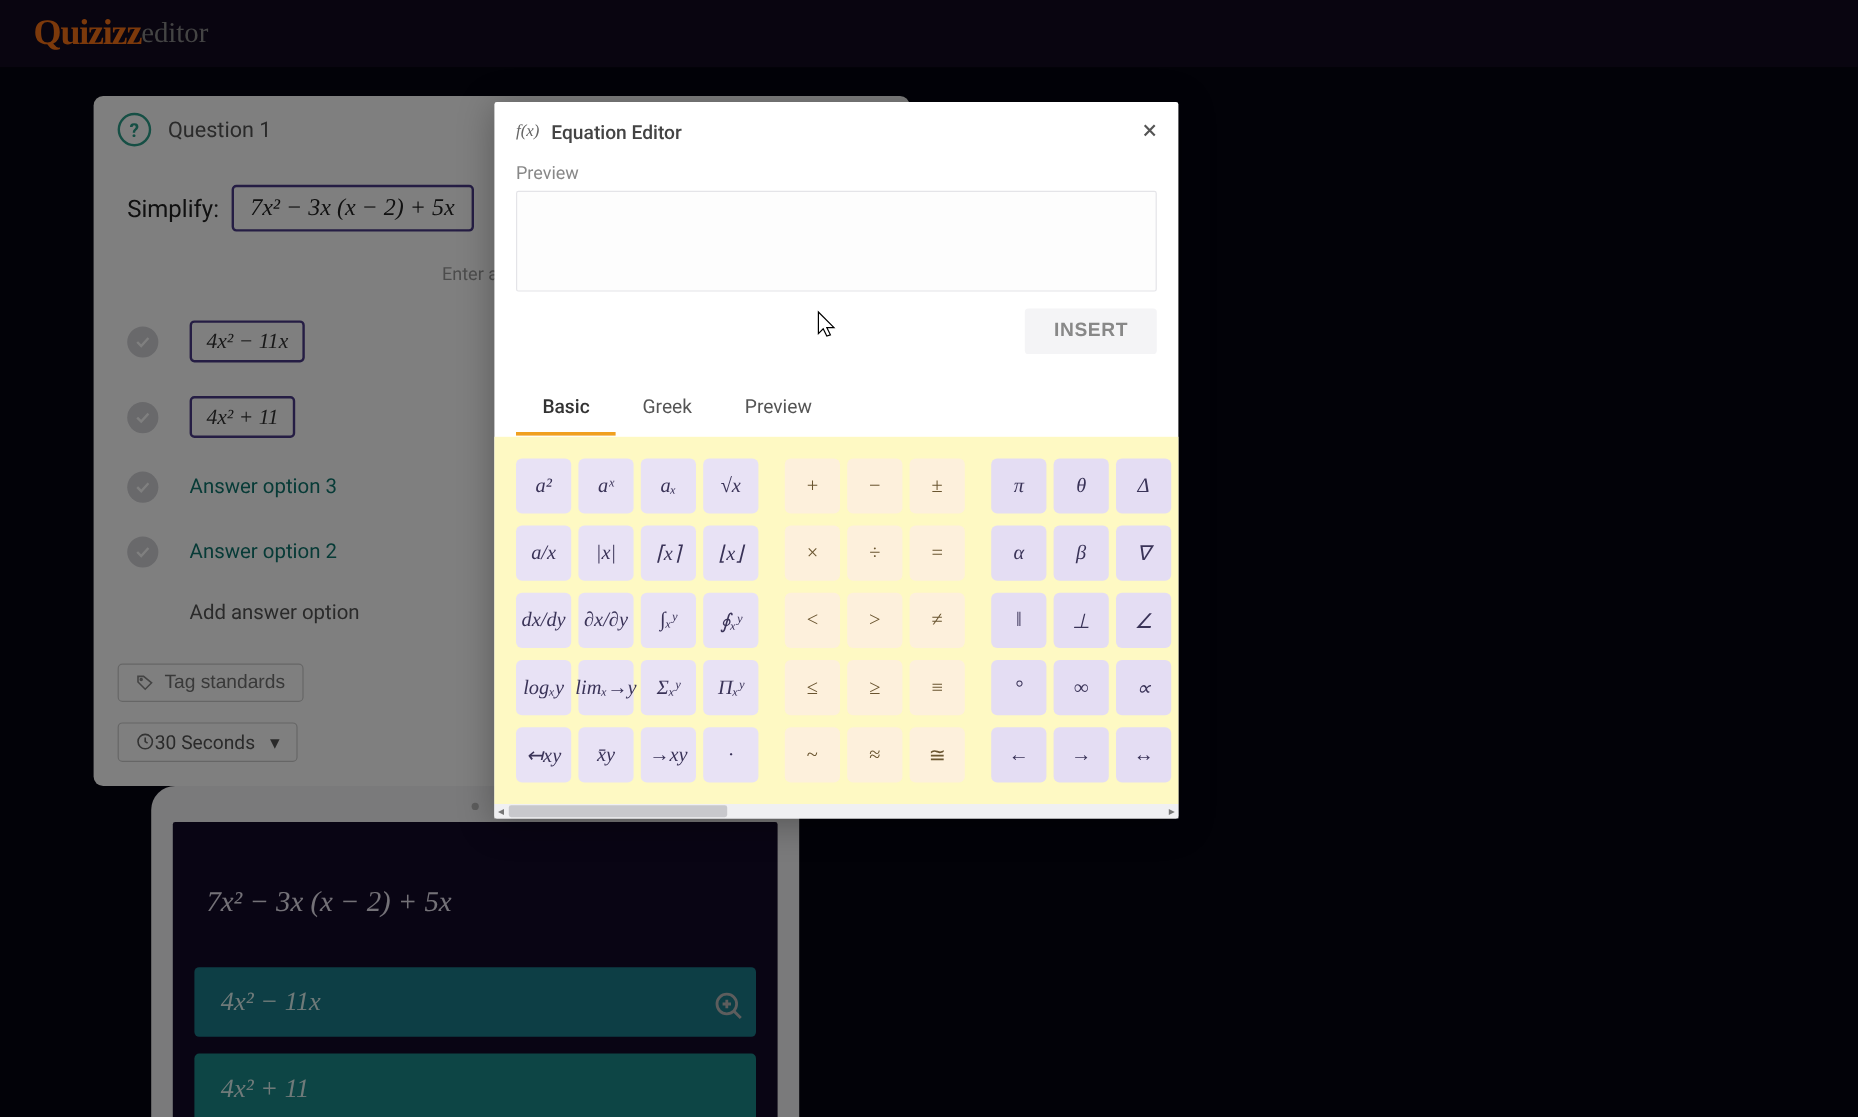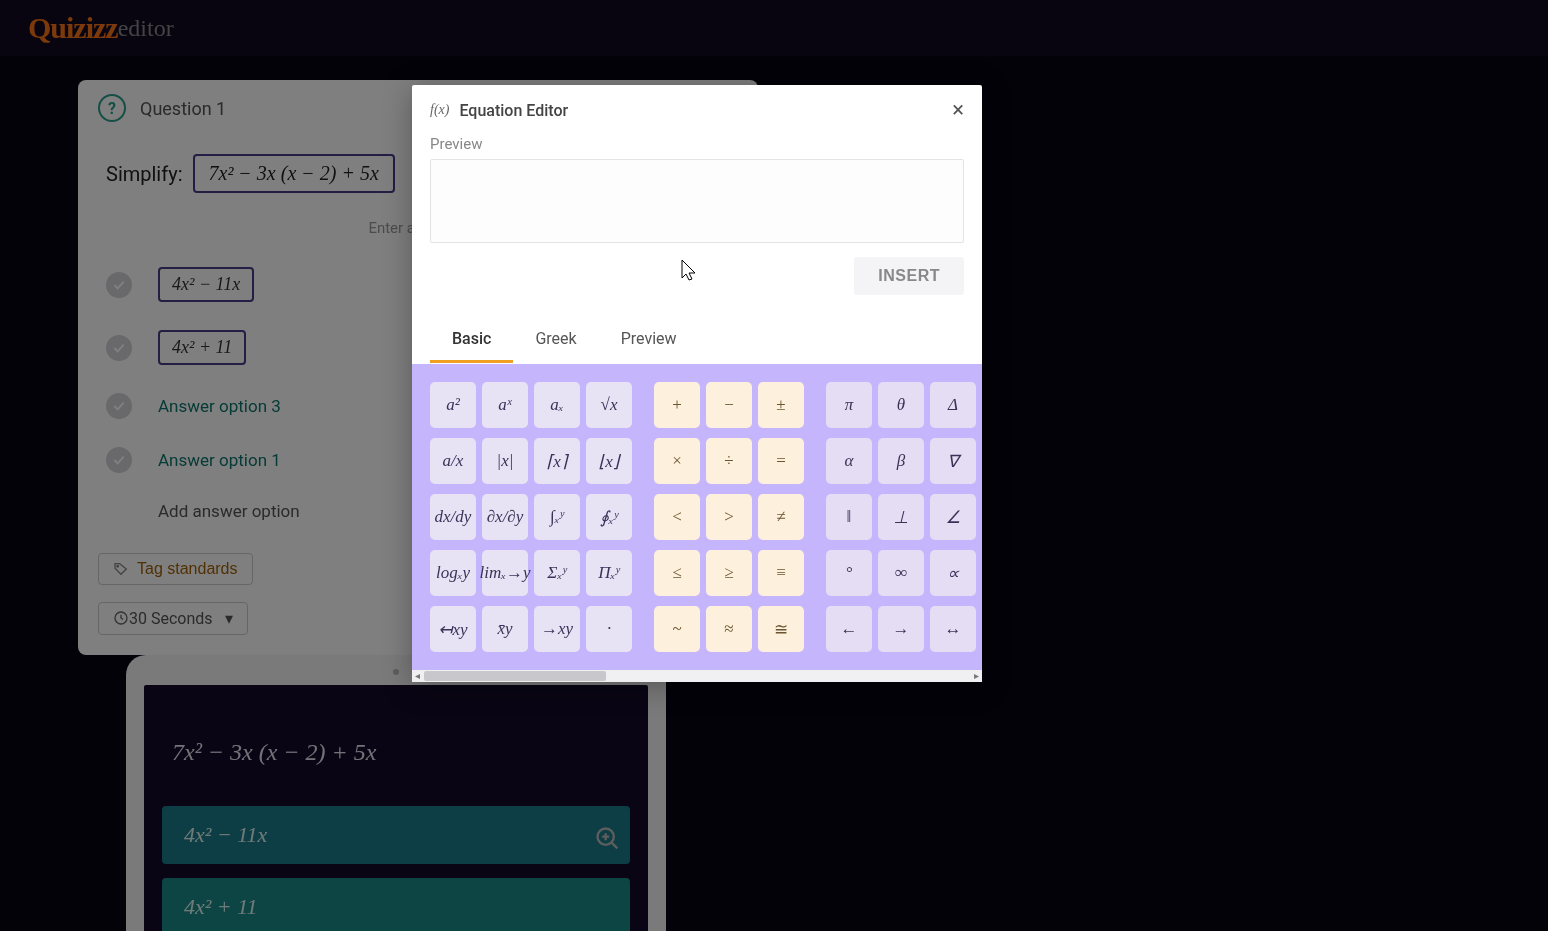--- a/index.html
+++ b/index.html
@@ -24,21 +24,21 @@
 .mathbox { border: 2px solid #4a3a88; border-radius: 4px; padding: 6px 14px; font-family: "Times New Roman", serif; font-style: italic; font-size: 20px; color: #222; }
 .enter-hint { margin-top: 26px; color: #999; font-size: 15px; text-align: center; }
 .answers { margin-top: 30px; display: flex; flex-direction: column; gap: 28px; }
 .ans-row { display: flex; align-items: center; gap: 26px; }
 .ans-check { width: 26px; height: 26px; border-radius: 50%; background: #d2d2d6; display: flex; align-items: center; justify-content: center; color: #fff; }
 .ans-check svg { width: 16px; height: 16px; }
 .ans-math { border: 2px solid #4a3a88; border-radius: 4px; padding: 5px 12px; font-family: "Times New Roman", serif; font-style: italic; font-size: 18px; color: #333; }
 .ans-plain { color: #0f766e; font-size: 17px; }
 .add-ans { margin-top: 28px; margin-left: 52px; color: #555; font-size: 17px; cursor: pointer; }
 .qfoot { padding: 14px 20px 20px; display: flex; flex-direction: column; gap: 16px; }
-.tagbtn { display: inline-flex; align-items: center; gap: 8px; border: 1px solid #ccc; border-radius: 4px; padding: 6px 14px; color: #a16207; font-size: 16px; width: fit-content; background: #fff; cursor: pointer; }
+.tagbtn { display: inline-flex; align-items: center; gap: 8px; border: 1px solid #ccc; border-radius: 4px; padding: 6px 14px; color: #737373; font-size: 16px; width: fit-content; background: #fff; cursor: pointer; }
 .foot-row { display: flex; align-items: center; justify-content: space-between; }
 .time-sel { display: flex; align-items: center; gap: 0; border: 1px solid #ccc; border-radius: 4px; padding: 6px 14px; color: #555; font-size: 16px; cursor: pointer; width: 150px; }
 .time-sel .caret { margin-left: auto; }
 .foot-actions { display: flex; gap: 12px; }
 .btn-cancel { border: none; background: transparent; color: #666; font-size: 11px; padding: 8px 16px; cursor: pointer; font-family: Liberation Serif, serif; }
 .btn-save { background: #2ea84f; color: #000000; border: none; border-radius: 4px; padding: 8px 18px; font-size: 16px; font-weight: 600; display: flex; align-items: center; gap: 8px; cursor: pointer; }
 
 
 .tablet { margin-left: 48px; width: 540px; height: 688px; background: #f4f4f6; border-radius: 20px; padding: 30px 18px 50px; position: relative; }
 .tablet-dot { position: absolute; top: 14px; left: 50%; width: 6px; height: 6px; background: #bbb; border-radius: 50%; transform: translateX(-50%); }
@@ -62,21 +62,21 @@
 .fx-icon { font-family: serif; font-style: italic; font-size: 14px; color: #666; margin-right: 10px; }
 .modal-close { margin-left: auto; cursor: pointer; font-size: 22px; color: #555; line-height: 1; }
 .modal-body { padding: 0 18px 18px; }
 .preview-label { color: #888; font-size: 15px; margin-bottom: 6px; }
 .preview-box { border: 1px solid #e4e4e8; border-radius: 2px; height: 84px; background: #fdfdfd; }
 .insert-row { display: flex; justify-content: flex-end; margin-top: 14px; }
 .btn-insert { background: #f4f4f6; color: #888; border: none; border-radius: 3px; padding: 10px 24px; font-size: 16px; font-weight: 600; letter-spacing: 0.5px; cursor: pointer; }
 .tabs { display: flex; padding: 0 18px; border-bottom: 1px solid transparent; margin-top: 4px; }
 .tab { padding: 12px 22px; color: #555; font-size: 16px; cursor: pointer; }
 .tab.active { color: #333; border-bottom: 3px solid #f0a020; font-weight: 500; }
-.keypad { padding: 18px; display: flex; gap: 22px; background: #c4b5fd; }
+.keypad { padding: 18px; display: flex; gap: 22px; background: #fef9c3; }
 .keycol { display: flex; flex-direction: column; gap: 10px; }
 .keyrow { display: flex; gap: 6px; }
 .key { width: 46px; height: 46px; border-radius: 5px; display: flex; align-items: center; justify-content: center; font-family: "Times New Roman", serif; font-size: 17px; cursor: pointer; }
 .key-p { background: #e8e2f5; color: #3a3358; font-style: italic; }
 .key-o { background: #fdf0dc; color: #6a5530; }
 .key-g { background: #e4ddf3; color: #3a3358; font-style: italic; }
 .modal-scroll { height: 12px; background: #f0f0f2; position: relative; }
 .modal-scroll::before { content:""; position:absolute; left:2px; top:1px; font-size:9px; color:#888; }
 .scroll-thumb { position:absolute; left:12px; top:1px; width:182px; height:10px; background:#c8c8cc; border-radius:2px; }
 .scroll-ar { position:absolute; top:0; font-size:10px; color:#777; padding:0 3px; }
@@ -130,21 +130,21 @@
               </svg>
             </span>
           <span class="ans-plain">Answer option 3</span>
         </div>
         <div class="ans-row">
           <span class="ans-check">
               <svg viewBox="0 0 24 24" fill="none" stroke="#fff" stroke-width="3">
                 <path d="M5 12l5 5L19 7"></path>
               </svg>
             </span>
-          <span class="ans-plain">Answer option 1</span>
+          <span class="ans-plain">Answer option 2</span>
         </div>
       </div>
       <div class="add-ans">Add answer option</div>
     </div>
     <div class="qfoot">
       <button class="tagbtn">
         <svg width="16" height="16" viewBox="0 0 24 24" fill="none" stroke="#888" stroke-width="2">
             <path d="M20 12l-8 8-9-9V4h7l10 8z"></path>
             <circle cx="7" cy="8" r="1.2"></circle>
           </svg>

